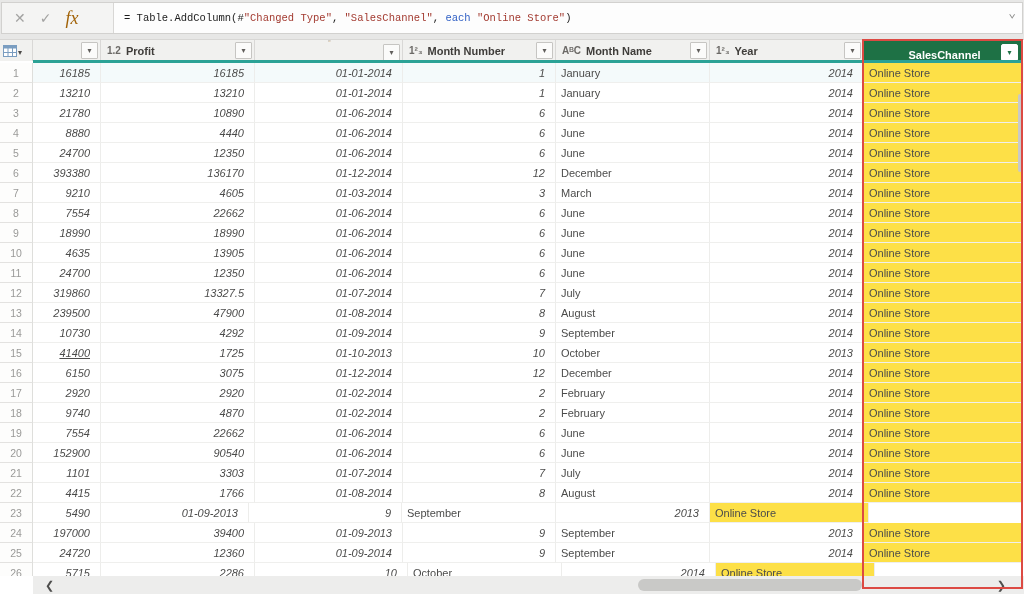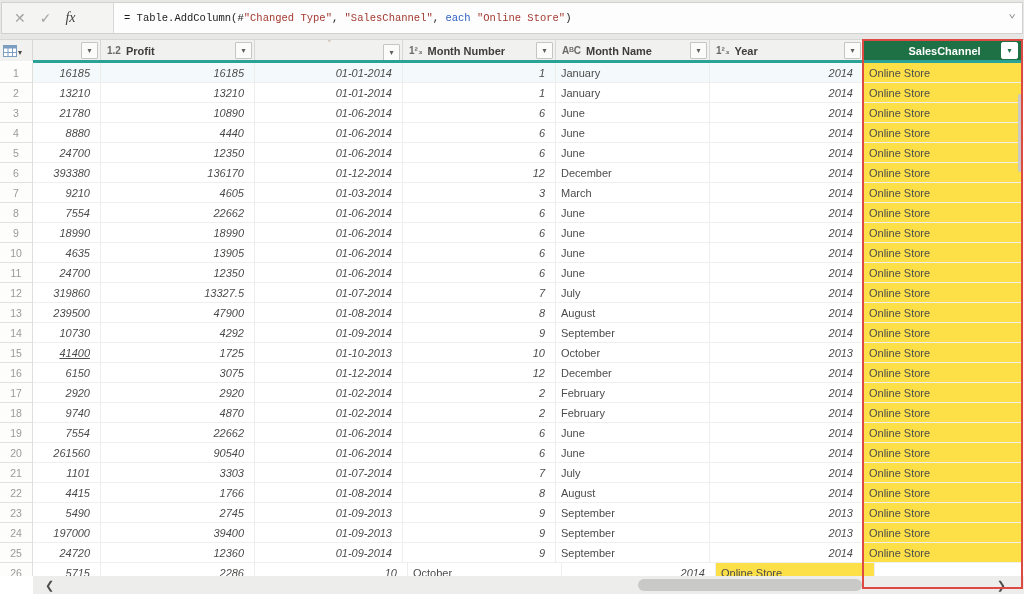--- a/index.html
+++ b/index.html
@@ -15,21 +15,21 @@
     background:#f4f4f3; border:1px solid #d2d1cf;
     display:flex; align-items:stretch; box-sizing:border-box;
   }
   .fb-left{
     width:112px; display:flex; align-items:center;
     padding-left:12px; gap:14px; border-right:1px solid #d8d7d5;
     box-sizing:border-box; flex:none;
   }
   .fb-btn{ color:#a3a3a2; font-size:14px; line-height:1; cursor:default; user-select:none;}
   .fb-fx{ font-family:"Liberation Serif","DejaVu Serif",serif; font-style:italic;
-    font-size:14px; color:#404040;}
+    font-size:18px; color:#a16207;}
   .fb-input{
     flex:1; position:relative; background:#fdfdfd;
     display:flex; align-items:center; padding-left:10px;
     font-family:"Liberation Mono","DejaVu Sans Mono",monospace;
     font-size:10.5px; white-space:pre; color:#1c1c1c; overflow:hidden;
   }
   .tok-string{ color:var(--string-red); }
   .tok-keyword{ color:var(--keyword-blue); }
   .fb-expand{
     position:absolute; right:6px; top:4px; color:#8a8a89; font-size:13px; line-height:1;
@@ -180,21 +180,21 @@
         <div class="hcell" style="width: 154px;">
           <span class="type-icon">AᴮC</span>
           <span class="hlabel">Month Name</span>
           <span class="dd-btn">▾</span>
         </div>
         <div class="hcell" style="width: 154px;">
           <span class="type-icon">1²₃</span>
           <span class="hlabel">Year</span>
           <span class="dd-btn">▾</span>
         </div>
-        <div class="hcell selected" style="width: 159px;">
+        <div class="hcell selected" style="width: 159px; align-items: flex-end;">
           <span class="hlabel">SalesChannel</span>
           <span class="dd-btn">▾</span>
         </div>
       </div>
     <div class="accent-line"></div>
 
     <div class="body" id="grid-body">
         <div class="row first">
           <div class="gutter">1</div>
           <div class="cell al-right italic" style="width: 68px;">16185</div>
@@ -380,21 +380,21 @@
           <div class="cell al-right italic" style="width: 68px;">7554</div>
           <div class="cell al-right italic" style="width: 154px;">22662</div>
           <div class="cell al-right italic" style="width: 148px;">01-06-2014</div>
           <div class="cell al-right italic" style="width: 153px;">6</div>
           <div class="cell al-left" style="width: 154px;">June</div>
           <div class="cell al-right italic" style="width: 154px;">2014</div>
           <div class="cell al-left selcol" style="width: 159px;">Online Store</div>
         </div>
         <div class="row">
           <div class="gutter">20</div>
-          <div class="cell al-right italic" style="width: 68px;">261560</div>
+          <div class="cell al-right italic" style="width: 68px;">152900</div>
           <div class="cell al-right italic" style="width: 154px;">90540</div>
           <div class="cell al-right italic" style="width: 148px;">01-06-2014</div>
           <div class="cell al-right italic" style="width: 153px;">6</div>
           <div class="cell al-left" style="width: 154px;">June</div>
           <div class="cell al-right italic" style="width: 154px;">2014</div>
           <div class="cell al-left selcol" style="width: 159px;">Online Store</div>
         </div>
         <div class="row">
           <div class="gutter">21</div>
           <div class="cell al-right italic" style="width: 68px;">1101</div>
@@ -411,21 +411,20 @@
           <div class="cell al-right italic" style="width: 154px;">1766</div>
           <div class="cell al-right italic" style="width: 148px;">01-08-2014</div>
           <div class="cell al-right italic" style="width: 153px;">8</div>
           <div class="cell al-left" style="width: 154px;">August</div>
           <div class="cell al-right italic" style="width: 154px;">2014</div>
           <div class="cell al-left selcol" style="width: 159px;">Online Store</div>
         </div>
         <div class="row">
           <div class="gutter">23</div>
           <div class="cell al-right italic" style="width: 68px;">5490</div>
-          <div class="cell al-right italic" style="width: 154px;">2745</div>
           <div class="cell al-right italic" style="width: 148px;">01-09-2013</div>
           <div class="cell al-right italic" style="width: 153px;">9</div>
           <div class="cell al-left" style="width: 154px;">September</div>
           <div class="cell al-right italic" style="width: 154px;">2013</div>
           <div class="cell al-left selcol" style="width: 159px;">Online Store</div>
         </div>
         <div class="row">
           <div class="gutter">24</div>
           <div class="cell al-right italic" style="width: 68px;">197000</div>
           <div class="cell al-right italic" style="width: 154px;">39400</div>

